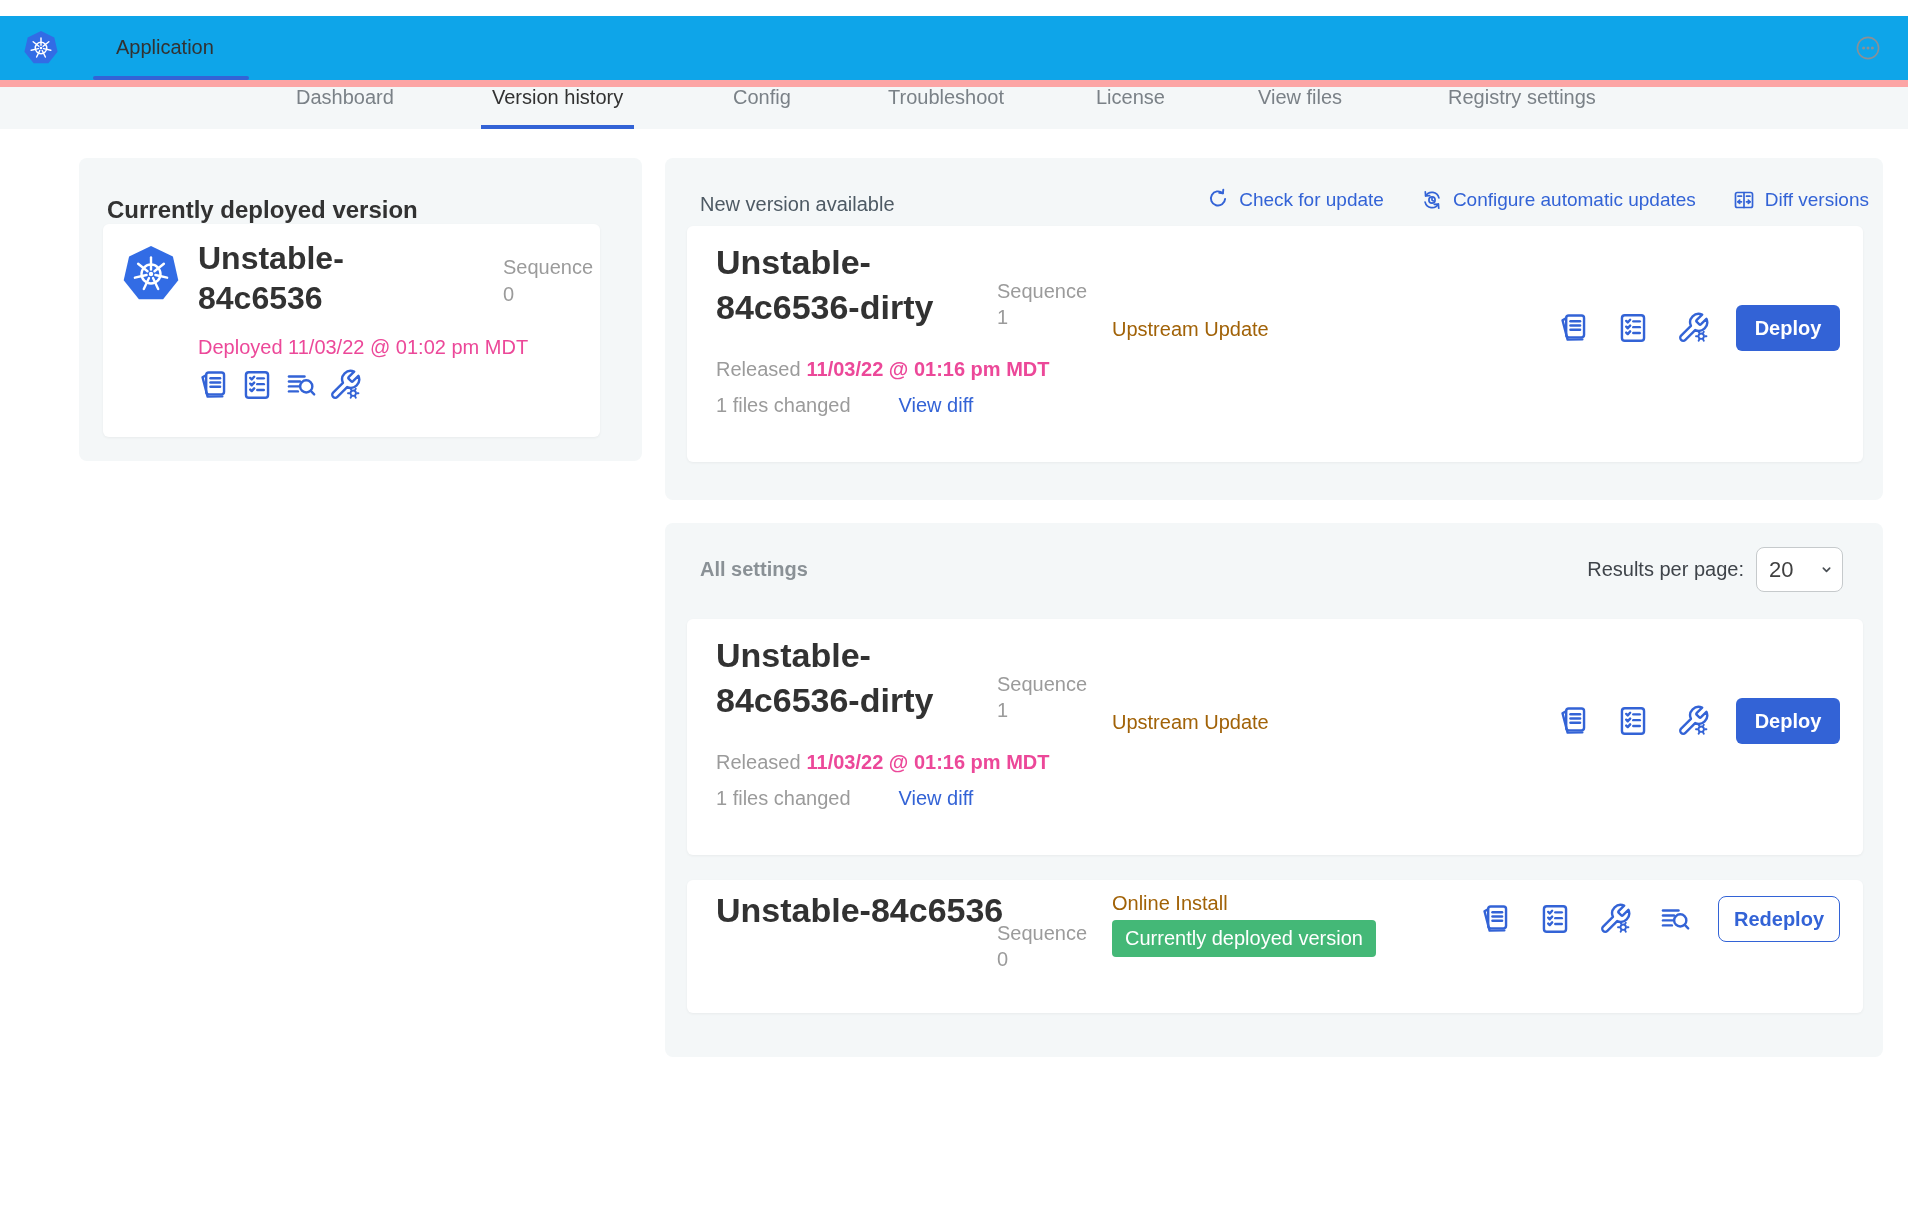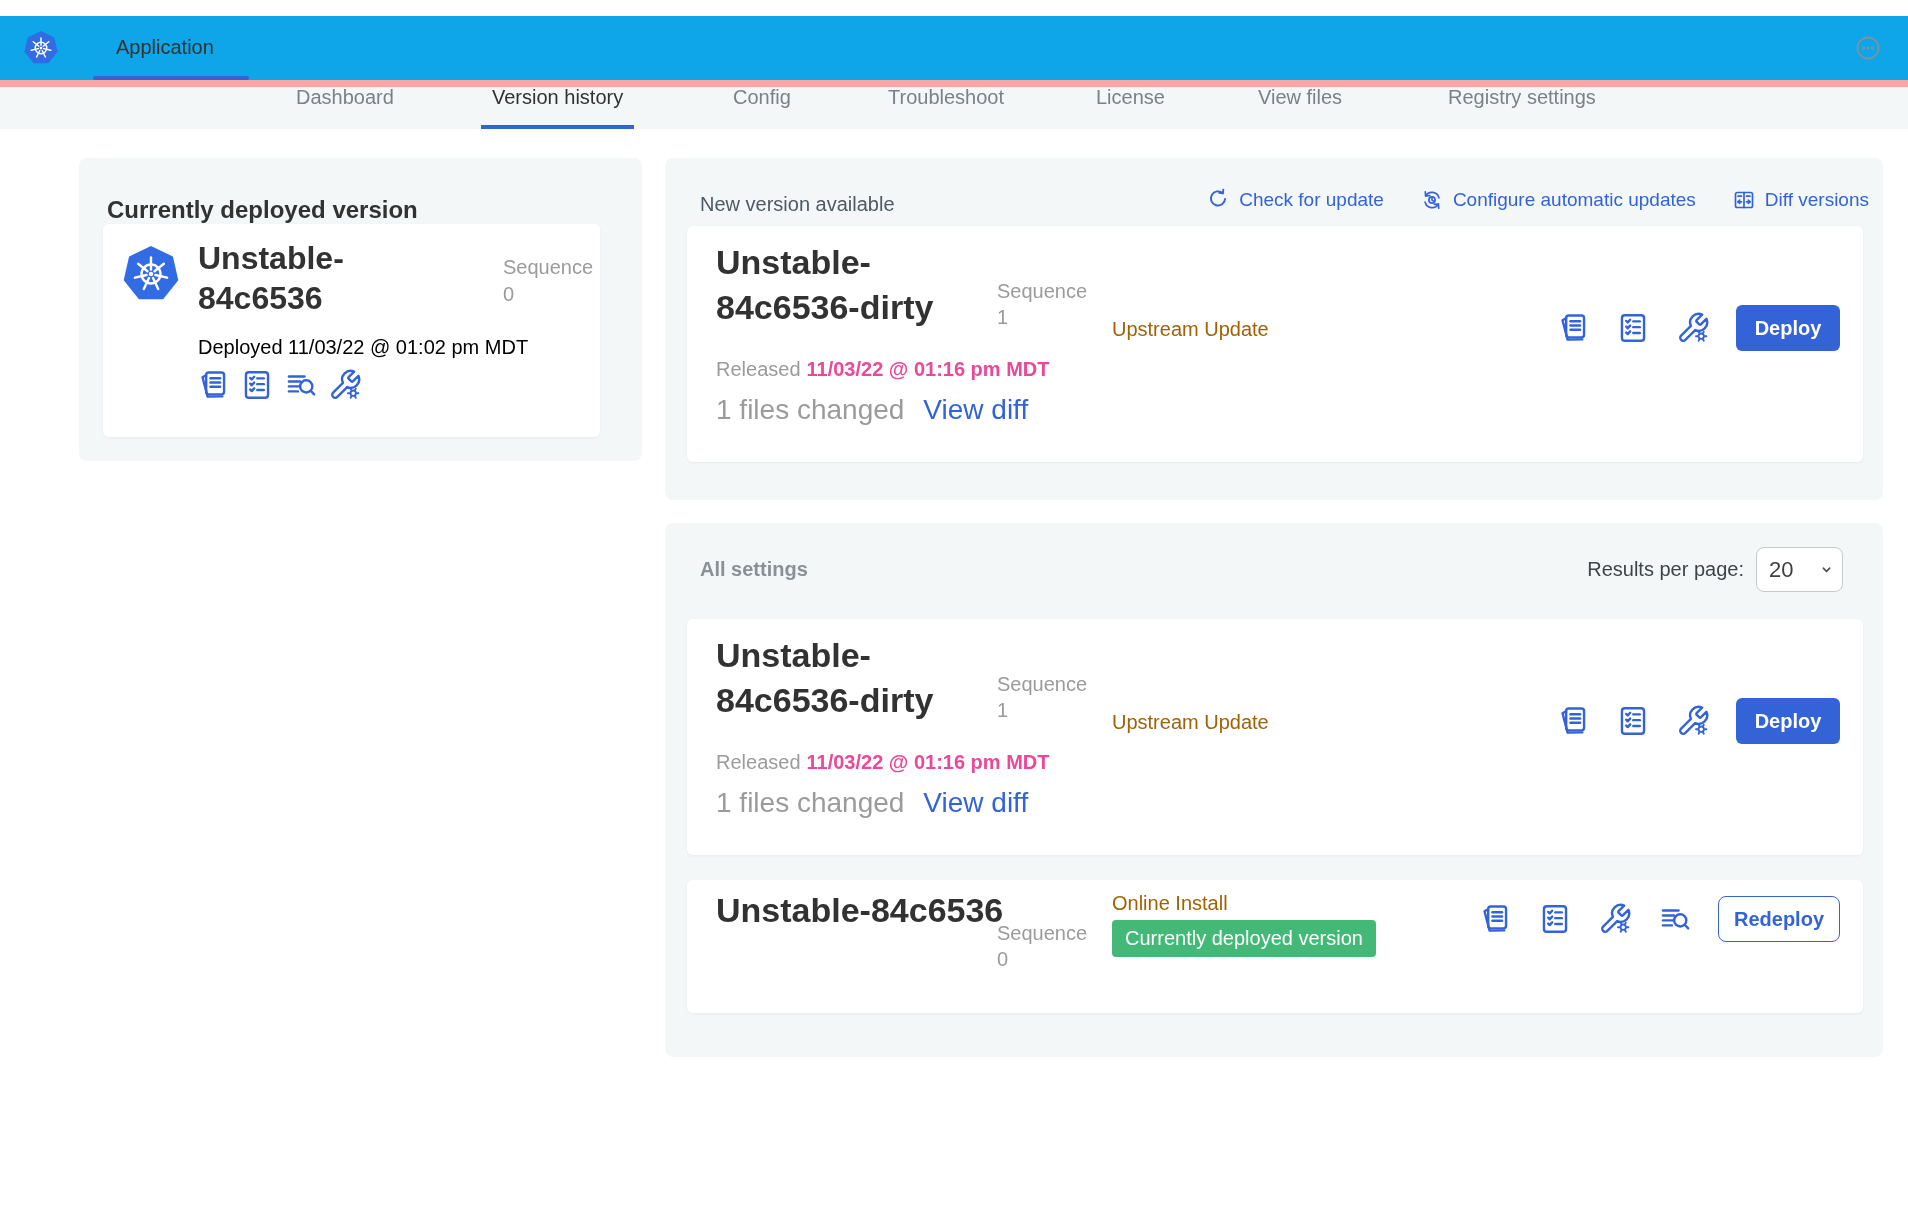--- a/index.html
+++ b/index.html
@@ -32,37 +32,37 @@
   .sec-title{position:absolute;left:35px;top:18px;font-size:20px;}
   .sec-title.dark{color:#4e5a64;font-weight:500;}
   .sec-title.light{color:#8a9196;}
 
   
   .cd-title{position:absolute;left:28px;top:18px;font-size:24px;font-weight:bold;color:#323232;}
   .cd-inner{left:24px;top:66px;width:497px;height:213px;}
   .logo-lg{position:absolute;left:20px;top:22px;width:56px;height:56px;}
   .cd-name{position:absolute;left:95px;top:14px;width:250px;margin:0;font-size:32px;line-height:40px;font-weight:bold;color:#323232;}
   .cd-seq{position:absolute;left:400px;top:30px;font-size:20px;line-height:27px;color:#9b9b9b;}
-  .cd-deployed{position:absolute;left:95px;top:112px;font-size:20px;color:#000000;white-space:nowrap;}
+  .cd-deployed{position:absolute;left:95px;top:112px;font-size:20px;color:#ec4899;white-space:nowrap;}
   .cd-icons{position:absolute;left:93px;top:144px;display:flex;gap:10px;align-items:center;}
 
   
   .nv-actions{position:absolute;right:14px;top:30px;display:flex;gap:36px;align-items:center;}
   .link-act{display:flex;align-items:center;gap:9px;color:#3363d6;font-size:19px;cursor:pointer;white-space:nowrap;}
 
   
   .vrow{position:absolute;left:22px;width:1176px;}
   .vrow.tall{height:236px;}
   .vrow.short{height:133px;}
   .v-name{position:absolute;left:29px;margin:0;width:290px;font-size:34px;line-height:45px;font-weight:bold;color:#323232;}
   .v-seq{position:absolute;left:310px;font-size:20px;line-height:26px;color:#9b9b9b;}
   .v-source{position:absolute;left:425px;font-size:20px;font-weight:normal;color:#a16207;white-space:nowrap;}
   .v-released{position:absolute;left:29px;font-size:20px;color:#9b9b9b;white-space:nowrap;}
   .v-released b{color:#ec4899;margin-left:6px;}
-  .v-files{position:absolute;left:29px;font-size:28px;color:#9b9b9b;display:flex;gap:19px;white-space:nowrap;}
+  .v-files{position:absolute;left:29px;font-size:20px;color:#9b9b9b;display:flex;gap:48px;white-space:nowrap;}
   .v-files a{color:#3363d6;text-decoration:none;cursor:pointer;}
   .v-actions{position:absolute;right:23px;display:flex;gap:26px;align-items:center;}
   .btn-primary{width:104px;height:46px;border:none;border-radius:6px;background:#3363d6;color:#fff;
     font-size:20px;font-weight:bold;font-family:"Liberation Sans",sans-serif;cursor:pointer;}
   .btn-outline{width:122px;height:46px;border:1px solid #3363d6;border-radius:8px;background:#fff;color:#3363d6;
     font-size:20px;font-weight:bold;font-family:"Liberation Sans",sans-serif;cursor:pointer;}
   .badge{position:absolute;left:425px;height:37px;display:inline-flex;align-items:center;padding:0 13px;
     background:#44b877;color:#fff;font-size:20px;border-radius:4px;white-space:nowrap;}
 
   

